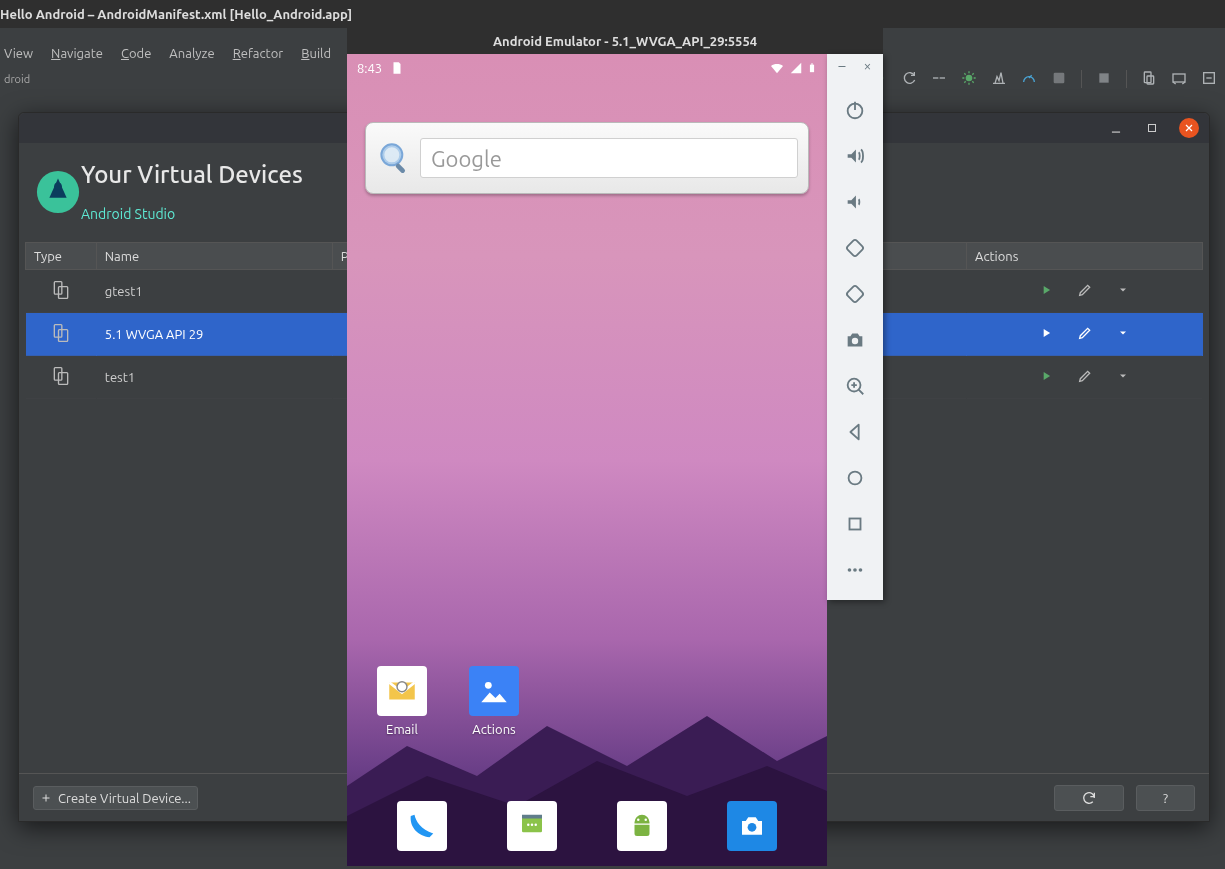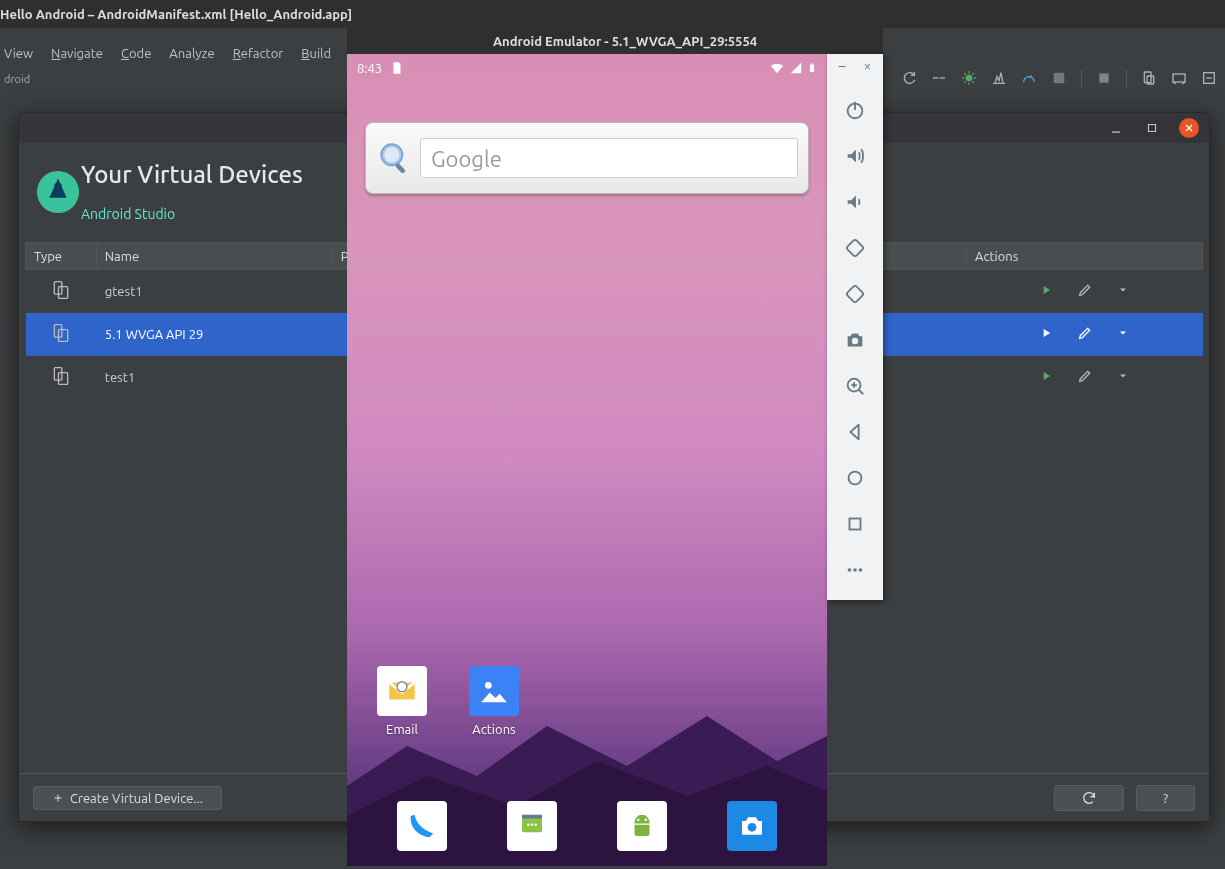--- a/index.html
+++ b/index.html
@@ -31,21 +31,21 @@
   table.avd-tbl td { border-right:1px solid transparent; padding:10px 8px; }
   table.avd-tbl tr.row { border-bottom:1px solid #4a4d4f33;}
   table.avd-tbl tr.selected td { background:#2f65ca; color:#fff;}
   .col-type{width:48px;margin-top:37px;} .col-name{width:160px;} .col-ps{width:70px;} .col-res{width:220px;} .col-size{width:140px;} .col-actions{width:160px;}
   .act-cell { display:flex; gap:24px; align-items:center; justify-content:center;}
   .play-ic  svg{width:14px;height:14px;}
   .edit-ic  svg{width:16px;height:16px;}
   .drop-ic  svg{width:12px;height:12px;}
 
   .avd-footer{ position:absolute; left:0; right:0; bottom:0; height:48px; border-top:1px solid #555; display:flex; align-items:center; justify-content:space-between; padding:0 14px;}
-  .btn { background:#4c5052; border:1px solid #5a5d5f; color:#ddd; font-size:13px; padding:4px 18px; border-radius:3px; display:flex; align-items:center; gap:6px;}
+  .btn { background:#4c5052; border:1px solid #5a5d5f; color:#ddd; font-size:13px; padding:4px 6px; border-radius:3px; display:flex; align-items:center; gap:6px;}
   .btn.sm{ padding:4px 26px;}
   .footer-right{display:flex; gap:12px;}
 
   
   .emu-wrap { position:absolute; left:347px; top:28px; width:536px; height:838px; }
   .emu-title { height:26px; background:#2f2f2f; color:#ddd; font-size:13px; font-weight:bold; text-align:center; line-height:26px;padding-left:20px;}
   .emu-row { display:flex; height:812px;}
   .phone { width:480px; height:812px; background:linear-gradient(180deg,#d98fb5 0%,#d895bb 25%,#cf89c1 50%,#a967ad 72%,#6b3f88 88%,#3d2352 100%); position:relative; overflow:hidden;}
   .mountains{position:absolute;left:0;right:0;bottom:0;height:200px;}
   .statusbar{position:absolute;top:0;left:0;right:0;height:28px;display:flex;justify-content:space-between;align-items:center;padding:0 10px;color:#fff;font-size:13px;}

